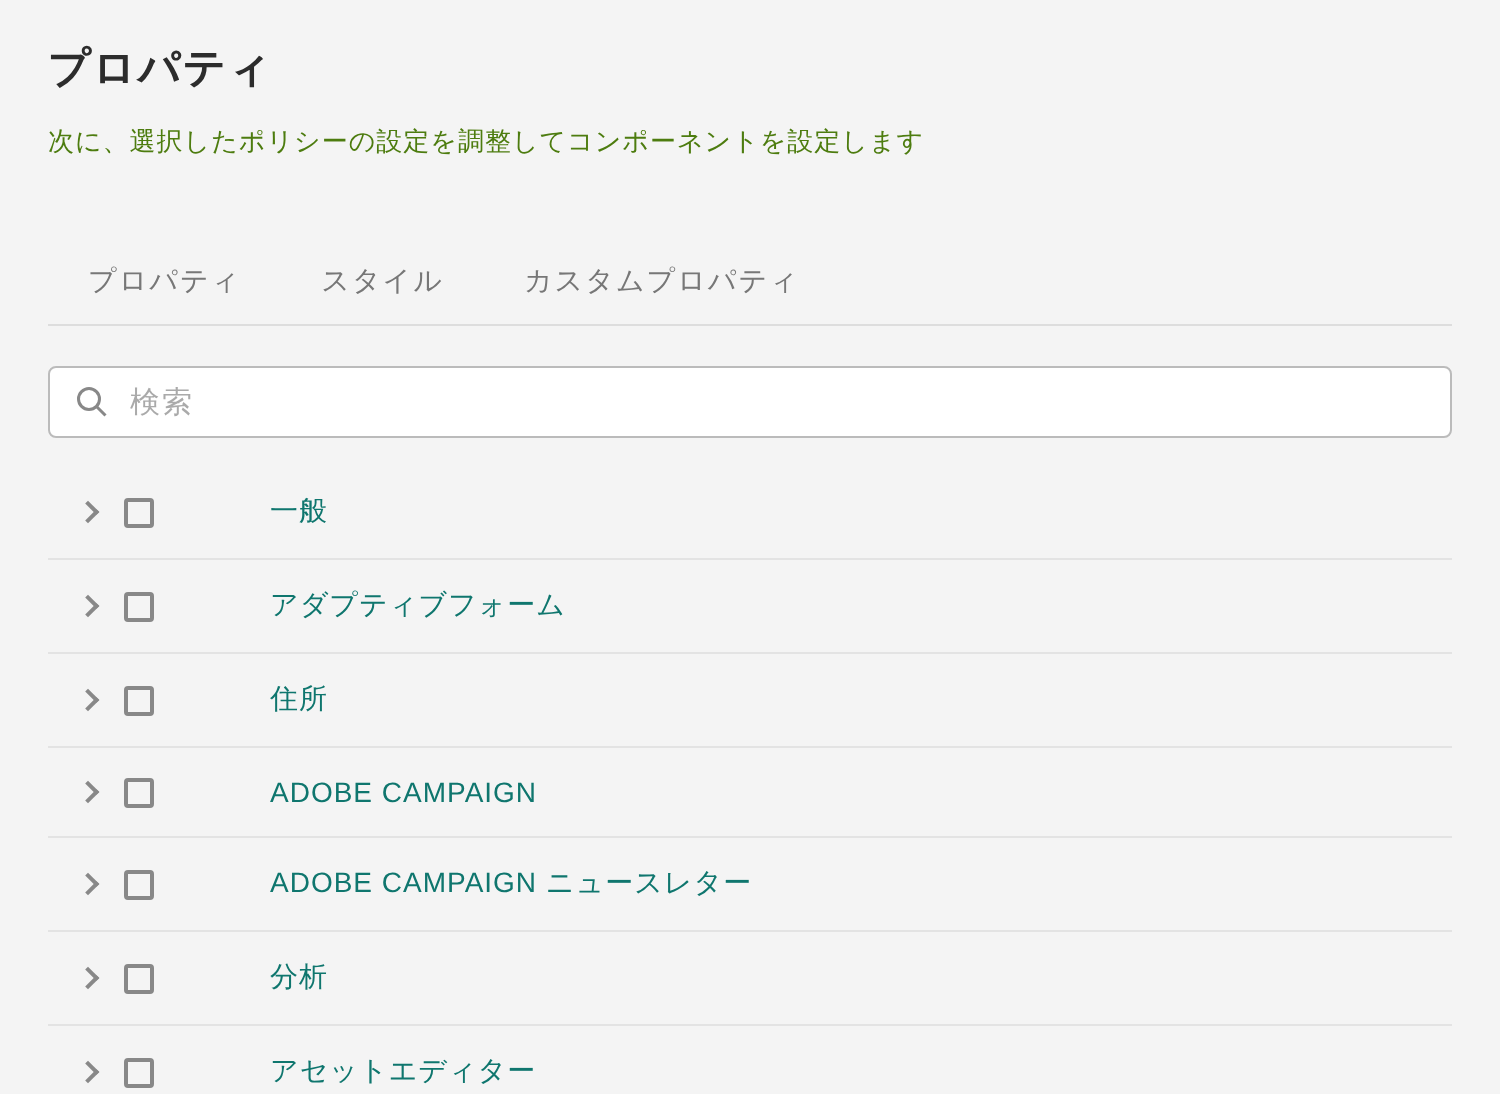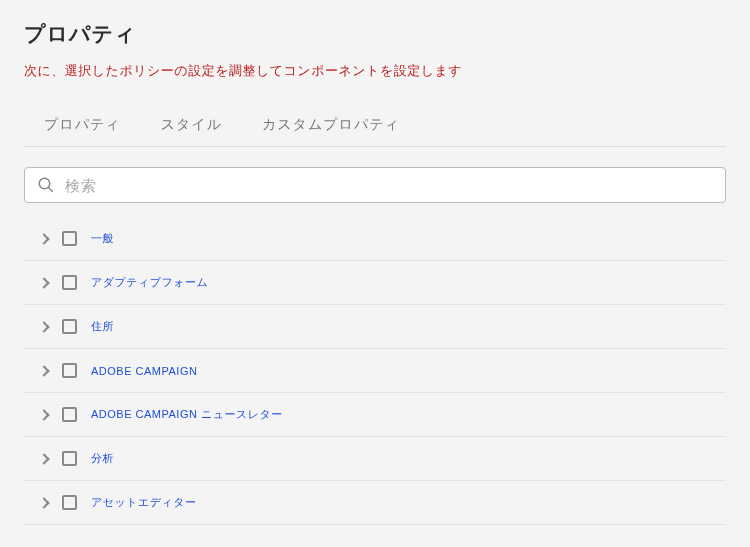--- a/index.html
+++ b/index.html
@@ -13,23 +13,23 @@
   .container { padding: 20px 24px; }
   .page-title {
     font-size: 21px;
     font-weight: 700;
     color: #2c2c2c;
     margin-bottom: 14px;
     letter-spacing: 1px;
   }
   .page-desc {
     font-size: 13px;
-    color: #b91c1c;
+    color: #4d7c0f;
     letter-spacing: 0.5px;
-    margin-bottom: 26px;
+    margin-bottom: 42px;
   }
   .tabs {
     display: flex;
     border-bottom: 1px solid #ddd;
     gap: 0;
   }
   .tab {
     padding: 10px 20px 12px 20px;
     font-size: 14px;
     color: #777;
@@ -80,23 +80,24 @@
   }
   .checkbox {
     width: 15px;
     height: 15px;
     border: 2px solid #888;
     border-radius: 2px;
     flex-shrink: 0;
     cursor: pointer;
   }
   .item-label {
-    font-size: 11px;
-    color: #1d4ed8;
+    font-size: 14px;
+    color: #0f766e;
     letter-spacing: 0.5px;
+    margin-left: 44px;
   }
 </style>
 </head>
 <body>
 
 <div class="container">
   <h1 class="page-title">プロパティ</h1>
   <p class="page-desc">次に、選択したポリシーの設定を調整してコンポーネントを設定します</p>
 
   <div class="tabs" id="tabs">

